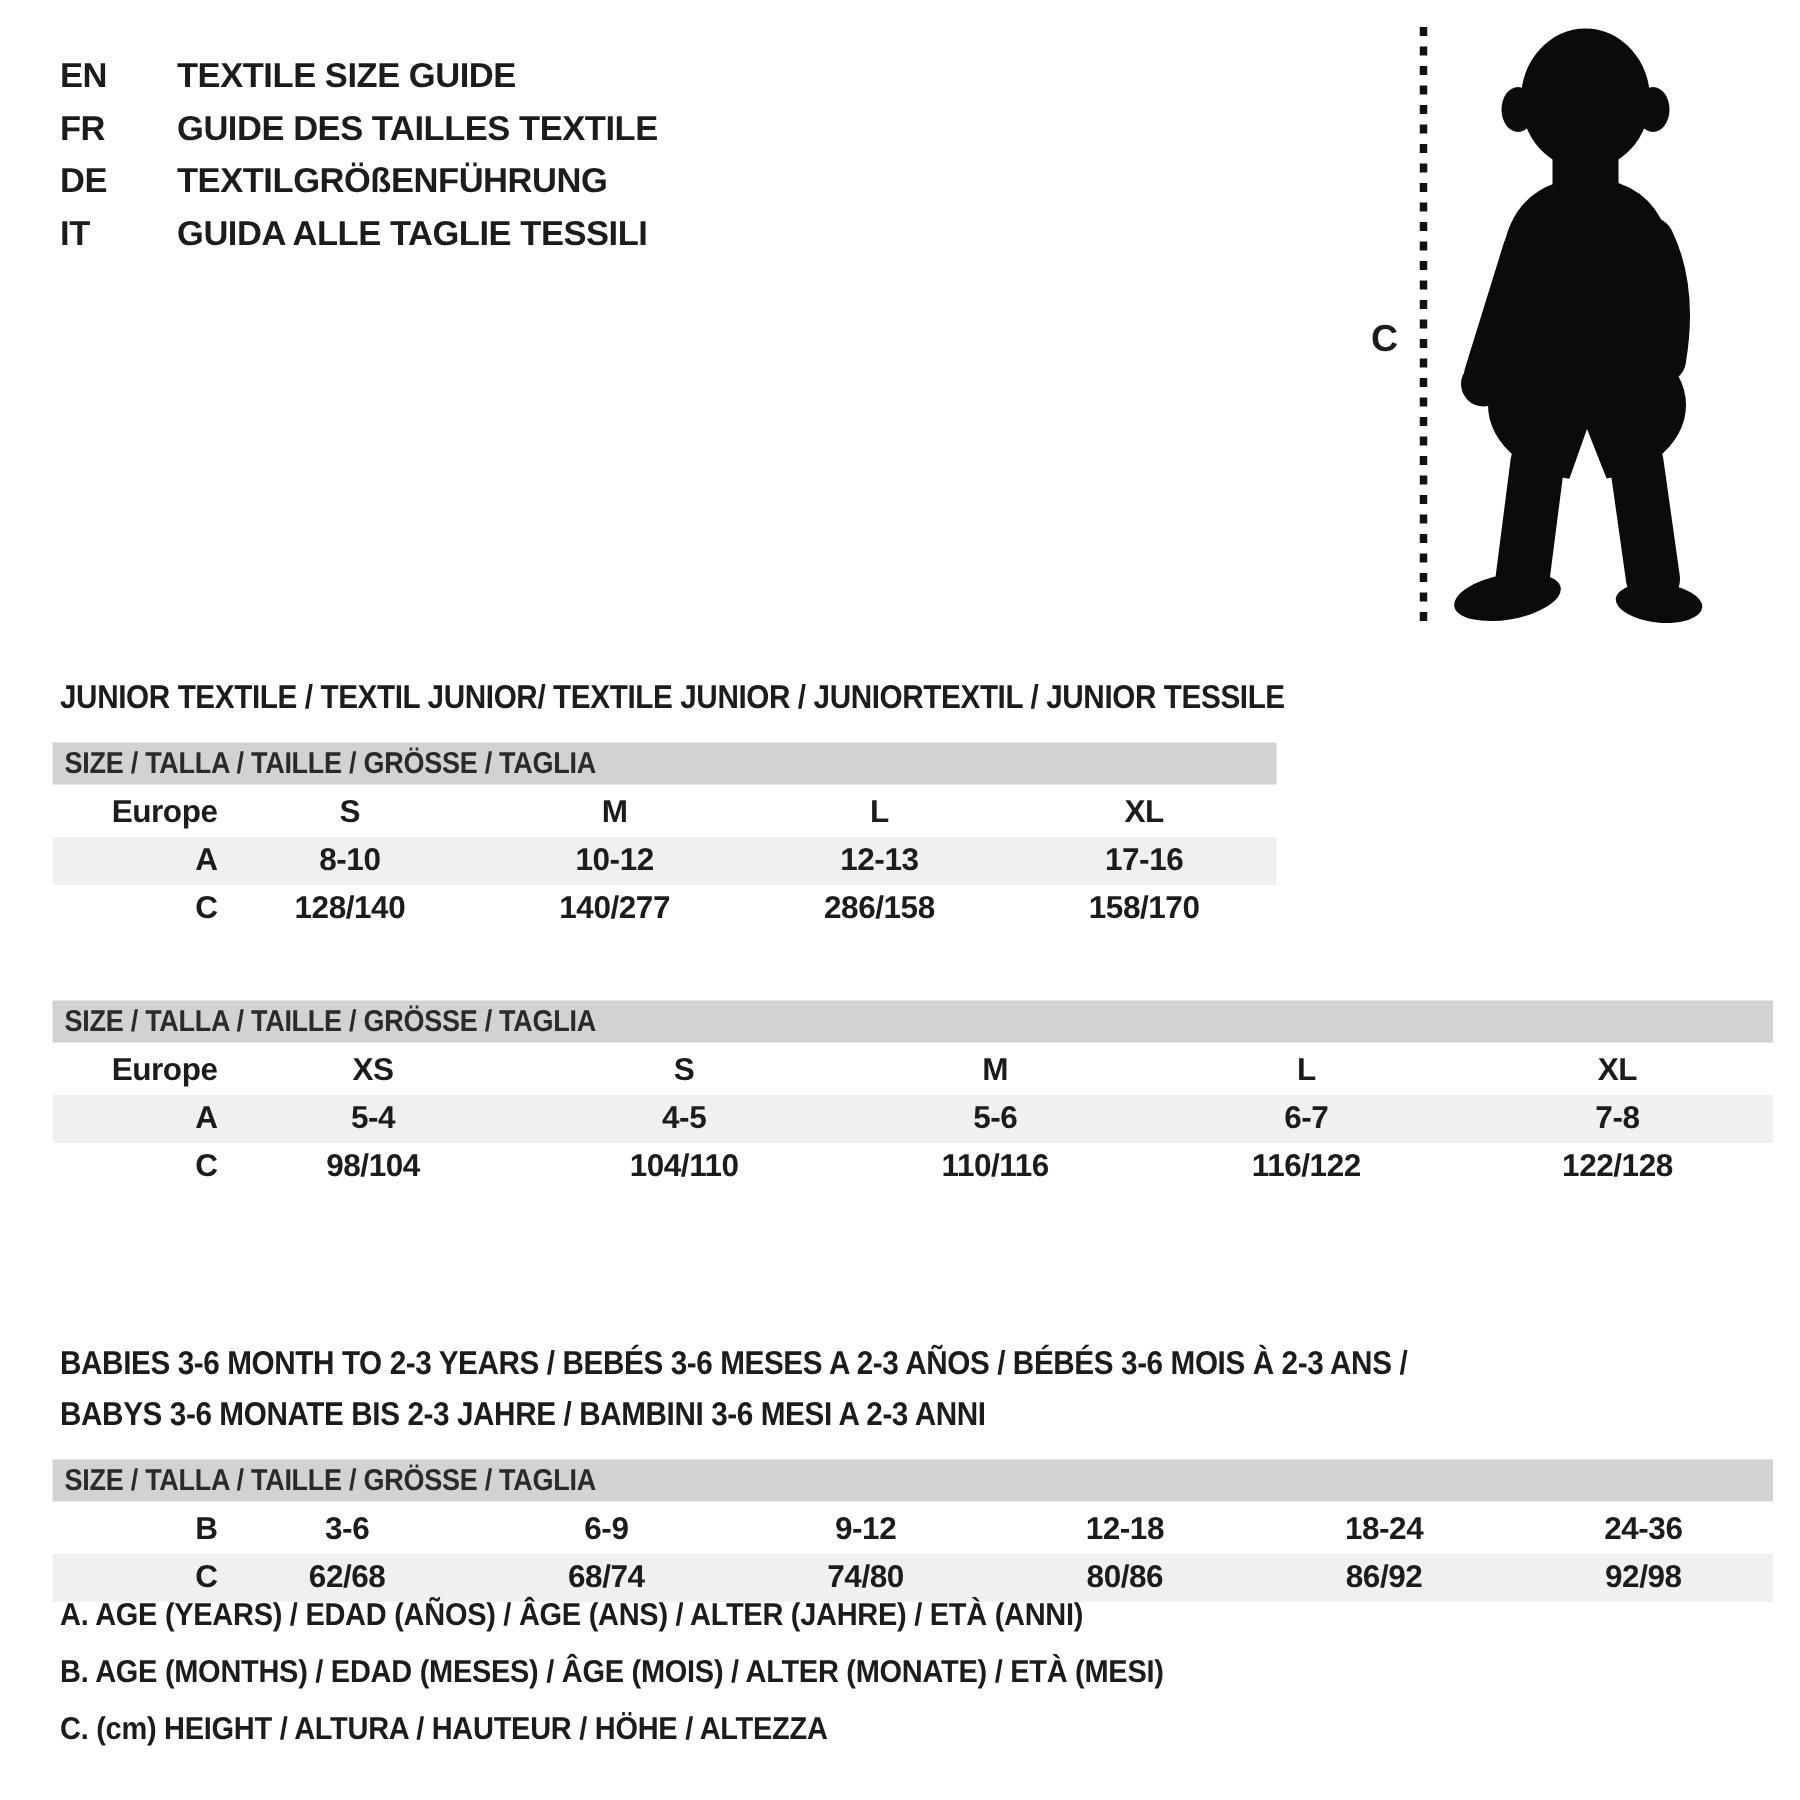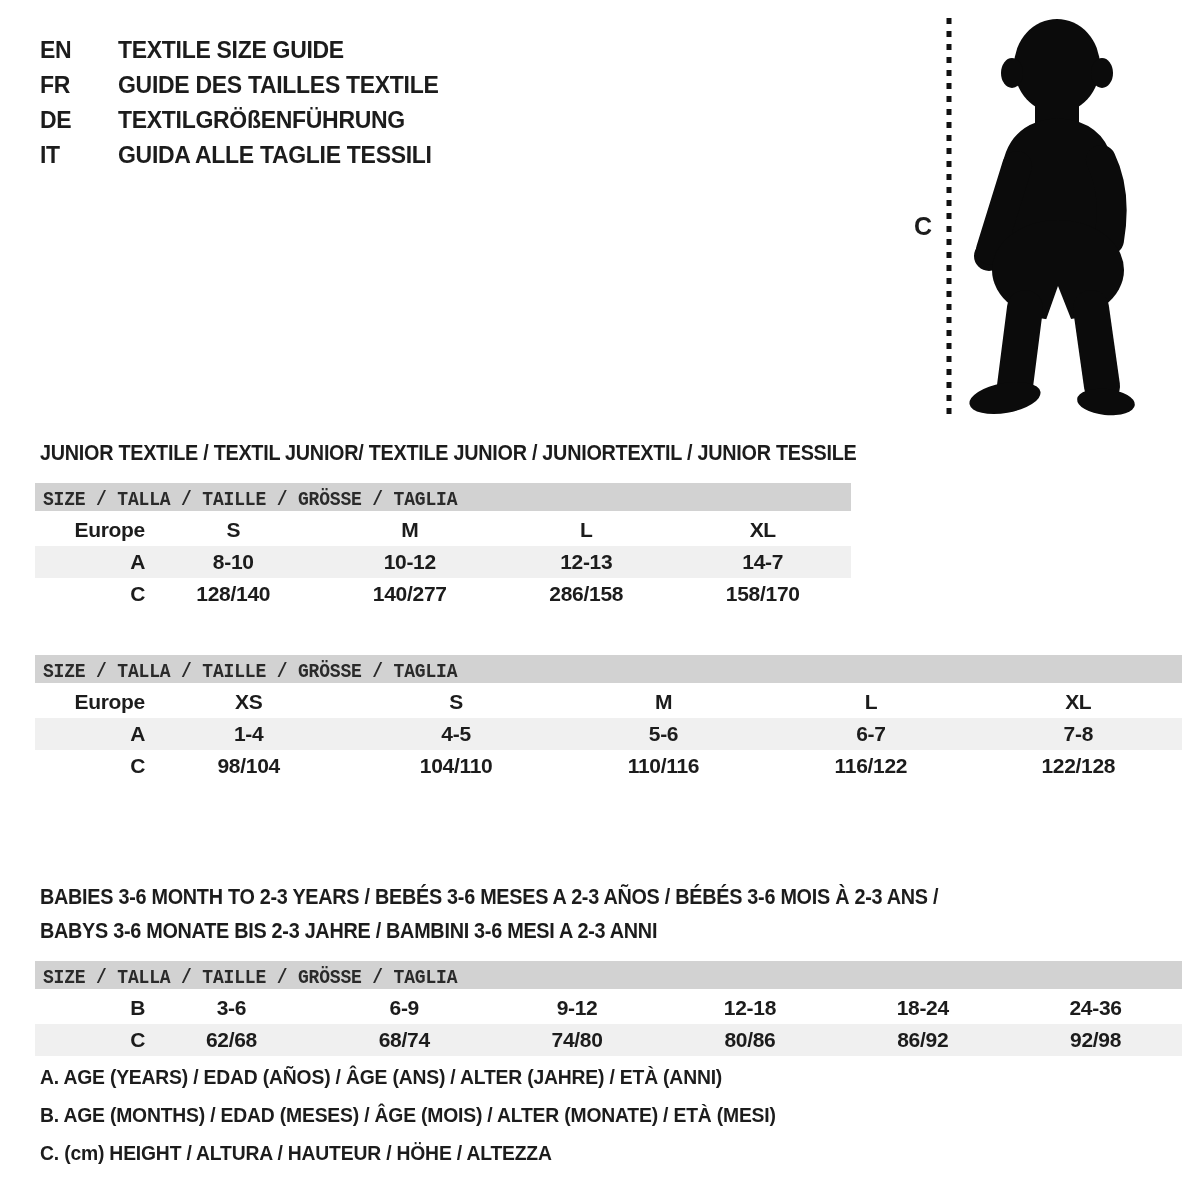--- a/index.html
+++ b/index.html
@@ -24,29 +24,29 @@
   .lang-row{display:flex;height:35px;align-items:center;font-size:23px;letter-spacing:-0.3px;white-space:nowrap;}
   .lang-code{width:78px;flex:0 0 78px;}
 
   
   .figure{position:absolute;left:880px;top:10px;width:300px;height:415px;}
   .measure-line{position:absolute;left:66px;top:8px;}
   .c-label{position:absolute;left:34px;top:202px;font-size:25px;}
   .silhouette{position:absolute;left:85px;top:8px;}
 
   
-  .section{position:absolute;left:35px;}
+  .section{position:absolute;left:35px;margin-top:12px;}
   .section-junior{top:436px;width:816px;}
   .section-children{top:642px;width:1147px;}
   .section-babies{top:880px;width:1147px;}
   .sec-title-wrap{margin-left:5px;}
   .sec-title{font-size:22px;line-height:34px;letter-spacing:-0.3px;white-space:nowrap;transform:scaleX(0.9);transform-origin:left top;}
   .sec-title .sub{font-size:0.58em;vertical-align:-0.18em;}
   .size-table{width:100%;margin-top:13px;}
-  .t-header{height:28px;background:var(--header-bg);display:flex;align-items:flex-end;padding-left:8px;margin-bottom:3px;font-family:Liberation Mono, monospace;}
+  .t-header{height:28px;background:var(--header-bg);display:flex;align-items:center;padding-left:8px;margin-bottom:3px;}
   .t-header-text{font-size:20px;color:#2a2a2a;letter-spacing:-0.2px;white-space:nowrap;display:inline-block;transform:scaleX(0.9);transform-origin:left center;}
   .t-row{display:grid;grid-template-columns:110px repeat(var(--cols),1fr);height:32px;align-items:center;font-size:21px;letter-spacing:-0.3px;}
   .t-row.shaded{background:var(--row-alt-bg);}
   .t-row .row-label{padding-left:6px;text-align:right;}
   .t-row .cell{text-align:center;}
 
   
   .legend{position:absolute;left:40px;top:1058px;}
   .legend-line{font-size:21px;line-height:38px;letter-spacing:-0.2px;white-space:nowrap;transform:scaleX(0.92);transform-origin:left top;}
 </style>
@@ -119,21 +119,21 @@
             <span class="cell">S</span>
             <span class="cell">M</span>
             <span class="cell">L</span>
             <span class="cell">XL</span>
           </div>
           <div class="t-row shaded" style="--cols: 4;">
             <span class="row-label">A</span>
             <span class="cell">8-10</span>
             <span class="cell">10-12</span>
             <span class="cell">12-13</span>
-            <span class="cell">14-7</span>
+            <span class="cell">17-16</span>
           </div>
           <div class="t-row" style="--cols: 4;">
             <span class="row-label">C</span>
             <span class="cell">128/140</span>
             <span class="cell">140/277</span>
             <span class="cell">286/158</span>
             <span class="cell">158/170</span>
           </div>
         </div>
       </section>
@@ -145,21 +145,21 @@
           <div class="t-row" style="--cols: 5;">
             <span class="row-label">Europe</span>
             <span class="cell">XS</span>
             <span class="cell">S</span>
             <span class="cell">M</span>
             <span class="cell">L</span>
             <span class="cell">XL</span>
           </div>
           <div class="t-row shaded" style="--cols: 5;">
             <span class="row-label">A</span>
-            <span class="cell">1-4</span>
+            <span class="cell">5-4</span>
             <span class="cell">4-5</span>
             <span class="cell">5-6</span>
             <span class="cell">6-7</span>
             <span class="cell">7-8</span>
           </div>
           <div class="t-row" style="--cols: 5;">
             <span class="row-label">C</span>
             <span class="cell">98/104</span>
             <span class="cell">104/110</span>
             <span class="cell">110/116</span>

